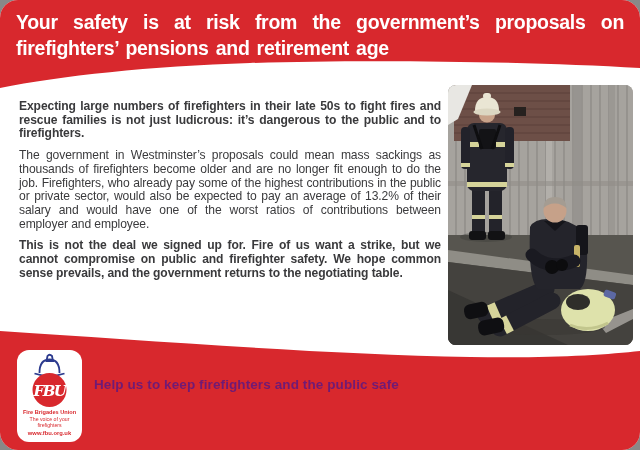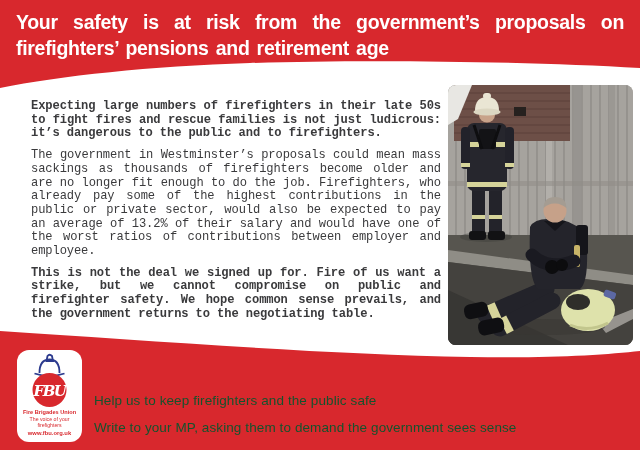--- a/index.html
+++ b/index.html
@@ -1,42 +1,43 @@
 <!DOCTYPE html>
 <html><head>
 <meta charset="utf-8">
 <style>
   html,body{margin:0;padding:0;background:#888;}
   .page{
     position:relative;width:640px;height:450px;margin:0 auto;
     background:#ffffff;overflow:hidden;
     font-family:"Liberation Sans",sans-serif;
+    border-radius:18px;
   }
   .shape{position:absolute;left:0;display:block;}
   .header-shape{top:0;}
   .footer-shape{top:325px;}
   .headline{
     position:absolute;left:16px;top:9px;width:608px;
     color:#ffffff;font-size:19.5px;font-weight:bold;line-height:26px;
     text-align:justify;letter-spacing:-0.3px;word-spacing:2px;
   }
   .body-col{
     position:absolute;left:15px;top:100px;width:426px;
     color:#3a3a3c;font-size:12.1px;line-height:13.7px;
     text-align:justify;letter-spacing:-0.1px;
   }
-  .body-col p{margin:0 0 8px 16px;font-family:Liberation Mono, monospace;}
+  .body-col p{margin:0 0 8px 4px;}
   .body-col p.bold{font-weight:bold;}
   .photo{
     position:absolute;left:448px;top:85px;width:185px;height:260px;
     border-radius:8px;overflow:hidden;background:#a6a39e;
   }
   .footer-text{
-    position:absolute;left:94px;top:388px;
-    color:#14532d;font-size:13.5px;font-weight:normal;line-height:26.5px;
+    position:absolute;left:94px;top:372px;
+    color:#701a75;font-size:13.5px;font-weight:bold;line-height:26.5px;
     letter-spacing:0.1px;
   }
   .logo{position:absolute;left:17px;top:350px;width:82px;height:92px;}
 </style>
 </head>
 <body>
 
 <div class="page">
 
   <svg class="shape header-shape" width="640" height="95" viewBox="0 0 640 95" aria-hidden="true">
@@ -152,21 +153,20 @@
       </g>
     </svg>
   </div>
 
   <svg class="shape footer-shape" width="640" height="125" viewBox="0 0 640 125" aria-hidden="true">
     <path d="M0 6 C140 15 320 29 470 32 C545 33.5 605 30 640 26 L640 125 L0 125 Z" fill="#d8282d"></path>
   </svg>
 
   <div class="footer-text">
     <div>Help us to keep firefighters and the public safe</div>
-    <div>Write to your MP, asking them to demand the government sees sense</div>
   </div>
 
   <div class="logo">
     <svg width="65" height="92" viewBox="0 0 65 92" aria-hidden="true">
       <rect x="0" y="0" width="65" height="92" rx="12" fill="#ffffff"></rect>
 
       <g stroke="#2c3a8e" fill="none" stroke-width="1.8">
         <path d="M30.5 6 Q32.5 3.5 35 6 L36 11 L29.5 11 Z"></path>
         <path d="M22.5 23 Q22.5 9.5 32.5 9.5 Q42.5 9.5 42.5 23"></path>
         <path d="M17.5 23.5 Q32.5 28.5 47.5 23.5"></path>

